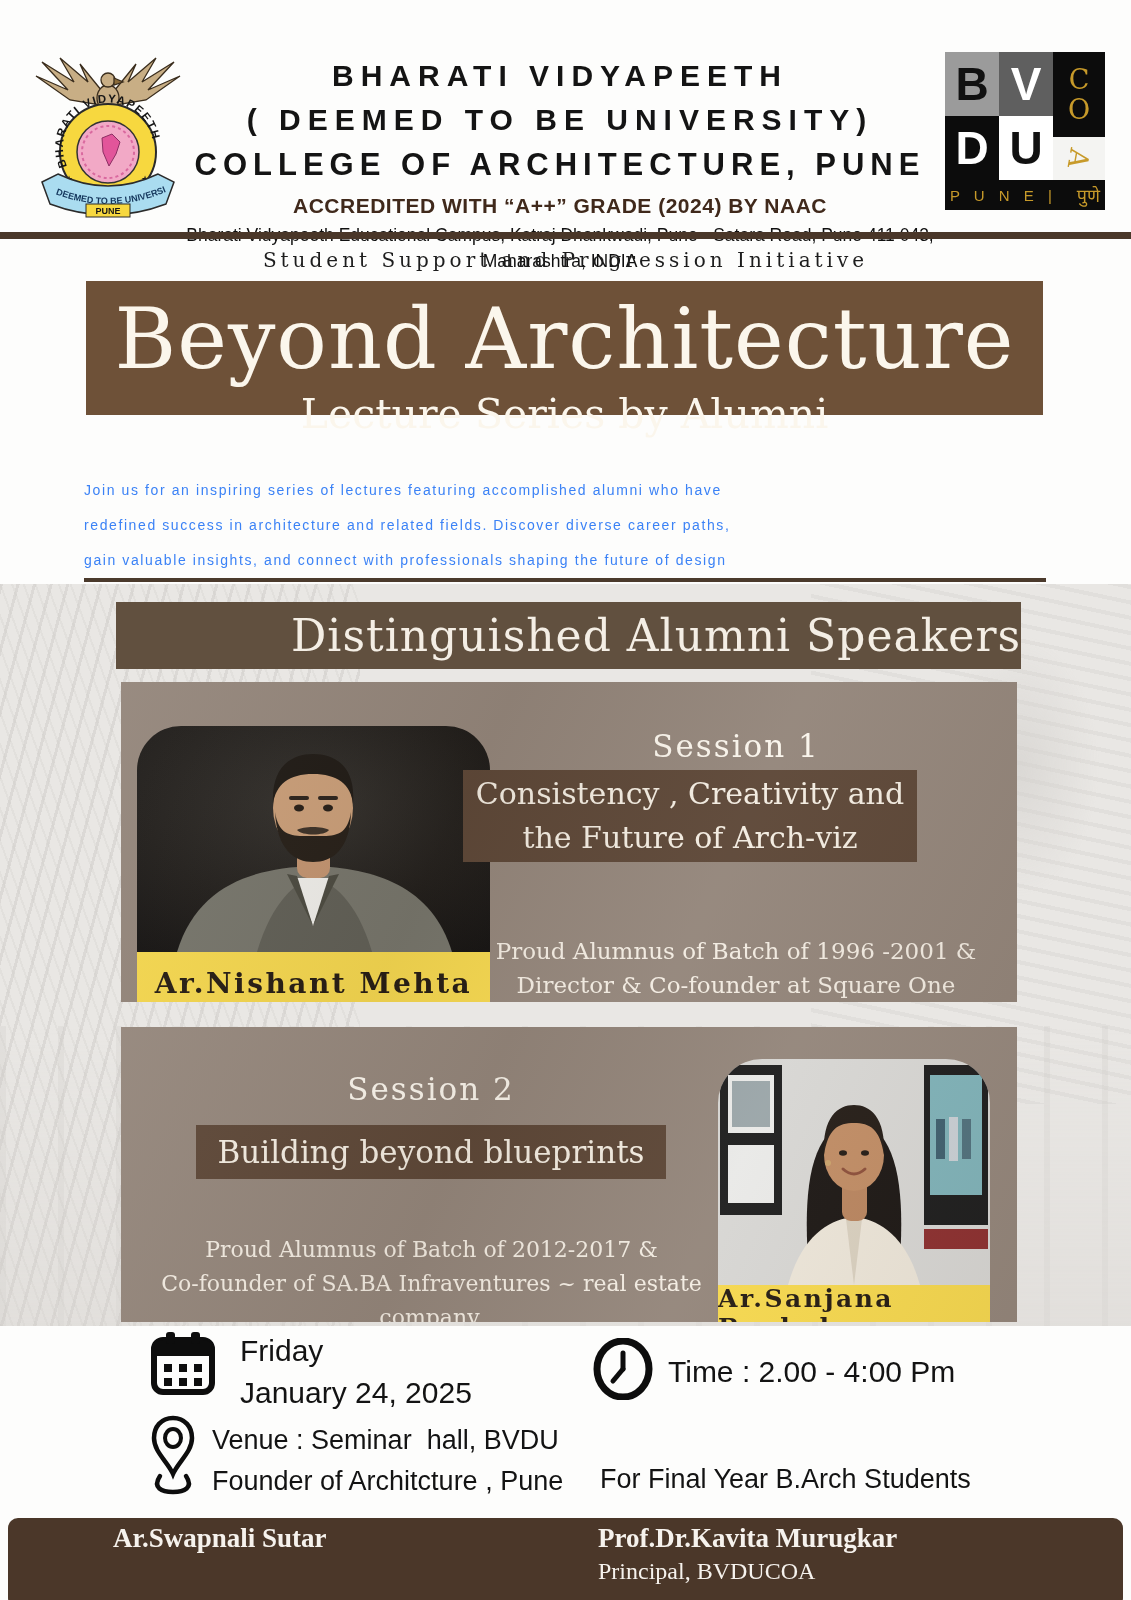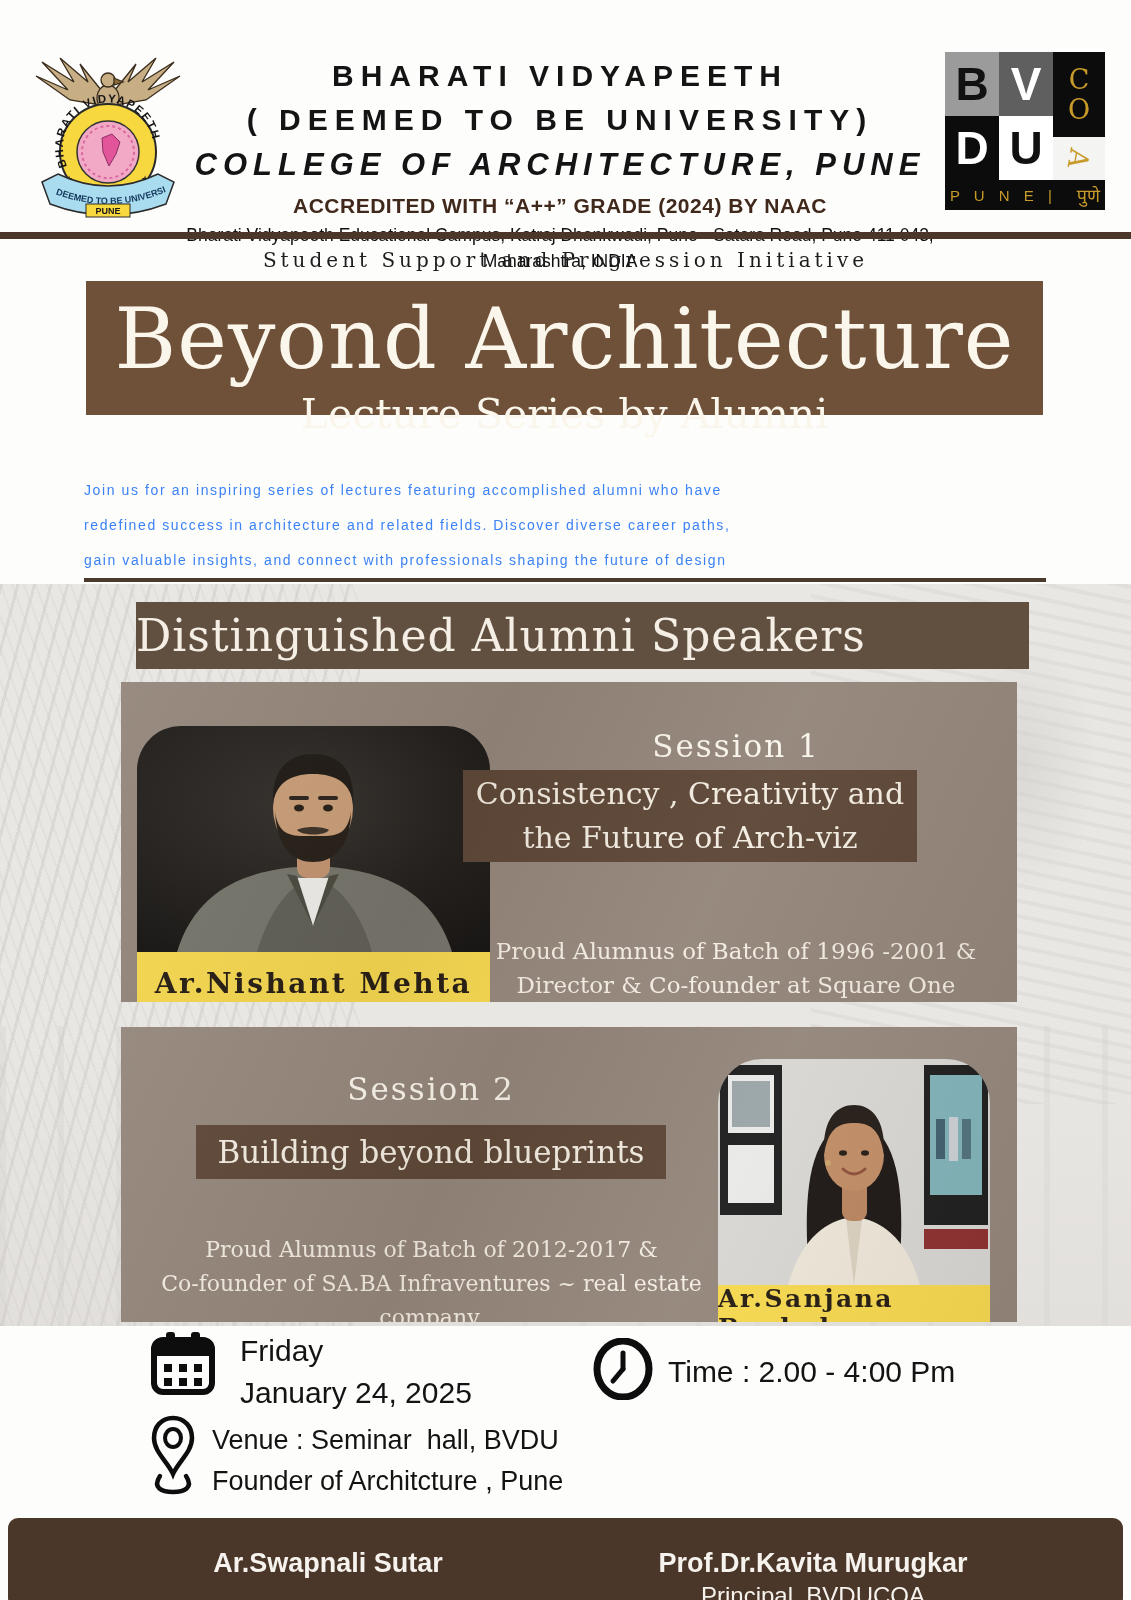--- a/index.html
+++ b/index.html
@@ -6,21 +6,21 @@
   .page{position:relative;width:1131px;height:1600px;background:#fdfdfc;overflow:hidden;
         font-family:"Liberation Sans",sans-serif;}
   .abs{position:absolute;margin-top:24px;}
   .serif{font-family:"DejaVu Serif","Liberation Serif",serif;}
   .pre{white-space:pre-wrap;}
 
   
   .header-text{left:175px;top:30px;width:770px;text-align:center;color:#141414;}
   .h-line1{font-size:30px;font-weight:bold;letter-spacing:7px;line-height:44px;}
   .h-line2{font-size:30px;font-weight:bold;letter-spacing:7px;line-height:44px;}
-  .h-line3{font-size:31px;font-weight:bold;letter-spacing:6px;line-height:46px;font-style:italic;}
+  .h-line3{font-size:31px;font-weight:bold;letter-spacing:6px;line-height:46px;}
   .h-accred{font-size:21px;font-weight:bold;color:#40291b;letter-spacing:.5px;line-height:32px;margin-top:2px;}
   .h-address{font-size:17.5px;color:#101010;line-height:26px;}
   .header-rule{left:0;top:208px;width:1131px;height:7px;background:#4a3729;}
 
   
   .bvdu{left:945px;top:28px;width:160px;height:158px;display:flex;flex-direction:column;}
   .bvdu-top{display:flex;flex:1;}
   .bvdu-left{width:108px;display:grid;grid-template-columns:54px 54px;grid-template-rows:1fr 1fr;}
   .bvdu-cell{display:flex;align-items:center;justify-content:center;font-weight:bold;font-size:46px;line-height:1;}
   .cell-b{background:#9b9b9b;color:#111;}
@@ -55,22 +55,22 @@
      background:repeating-linear-gradient(105deg,rgba(188,185,181,.5) 0 3px,rgba(233,231,229,0) 3px 16px),
                 repeating-linear-gradient(70deg,rgba(198,195,191,.35) 0 2px,transparent 2px 11px);}
   .bg-right{position:absolute;right:0;top:0;width:320px;height:520px;opacity:.65;
      background:radial-gradient(closest-side at 65% 35%,rgba(196,193,189,.6),transparent 72%),
                 repeating-linear-gradient(12deg,rgba(200,197,193,.35) 0 4px,transparent 4px 15px);}
   .bg-bottom{position:absolute;left:0;bottom:0;width:1131px;height:300px;opacity:.55;
      background:repeating-linear-gradient(90deg,rgba(203,200,196,.45) 0 6px,transparent 6px 58px),
                 linear-gradient(0deg,rgba(212,208,204,.6),transparent);}
 
   
-  .speakers-banner{left:136px;top:578px;width:893px;height:67px;background:#61503f;color:#f4eee5;
-     text-align:left;font-size:44px;line-height:67px;letter-spacing:1px;}
+  .speakers-banner{left:116px;top:578px;width:893px;height:67px;background:#61503f;color:#f4eee5;
+     text-align:right;font-size:44px;line-height:67px;letter-spacing:1px;padding-left:12px;}
 
   
   .card{background:#93857a;overflow:hidden;}
   .card::after{content:"";position:absolute;inset:0;pointer-events:none;
      background:linear-gradient(115deg,rgba(255,255,255,.05),rgba(70,58,48,.08) 38%,rgba(255,255,255,.04) 66%,rgba(70,58,48,.07));}
   .card1{left:121px;top:658px;width:896px;height:320px;}
   .card2{left:121px;top:1003px;width:896px;height:295px;}
   .session-label{color:#faf5ec;font-size:31px;letter-spacing:2px;text-align:center;}
   .title-box{background:#5c4636;color:#f3ece1;text-align:center;}
   .tb1{left:342px;top:64px;width:454px;height:92px;font-size:30px;line-height:44px;padding-top:2px;box-sizing:border-box;}
@@ -94,21 +94,21 @@
   
   .details-text{color:#131313;}
   .d-day{left:240px;top:1306px;font-size:30px;line-height:42px;}
   .d-time{left:668px;top:1331px;font-size:30px;}
   .d-venue{left:212px;top:1396px;font-size:27px;line-height:41px;}
   .d-aud{left:600px;top:1440px;font-size:27px;}
   .icon{color:#0d0d0d;}
 
   
   .footer{left:8px;top:1494px;width:1115px;height:90px;background:#4b3729;border-radius:10px;color:#f6f2ed;}
-  .f-block{position:absolute;top:28px;width:430px;text-align:center;}
+  .f-block{position:absolute;top:3px;width:430px;font-family:Liberation Serif, serif;}
   .f-left{left:105px;}
   .f-right{left:590px;}
   .f-name{font-size:27px;font-weight:bold;line-height:35px;}
   .f-role{font-size:24px;line-height:30px;}
 </style>
 </head>
 <body>
 
 <div class="page">
 
@@ -323,20 +323,21 @@
       <path d="M25 4 C13 4 6 13 6 24 C6 38 20 48 25 60 C30 48 44 38 44 24 C44 13 37 4 25 4 Z" fill="none" stroke="#0d0d0d" stroke-width="4.5"></path>
       <ellipse cx="25" cy="24" rx="8" ry="9" fill="none" stroke="#0d0d0d" stroke-width="4"></ellipse>
       <path d="M12 62 C4 74 14 78 25 78 C36 78 46 74 38 62" fill="none" stroke="#0d0d0d" stroke-width="4.5" stroke-linecap="round"></path>
     </svg>
   </div>
   <div class="abs details-text d-venue">
     <div class="pre">Venue : Seminar  hall, BVDU</div>
     <div class="pre">Founder of Architcture , Pune</div>
   </div>
 
+  <div class="abs details-text d-aud">For Final Year B.Arch Students</div>
 
   <div class="abs footer">
     <div class="f-block f-left">
       <div class="f-name">Ar.Swapnali Sutar</div>
     </div>
     <div class="f-block f-right">
       <div class="f-name">Prof.Dr.Kavita Murugkar</div>
       <div class="f-role">Principal, BVDUCOA</div>
     </div>
   </div>

